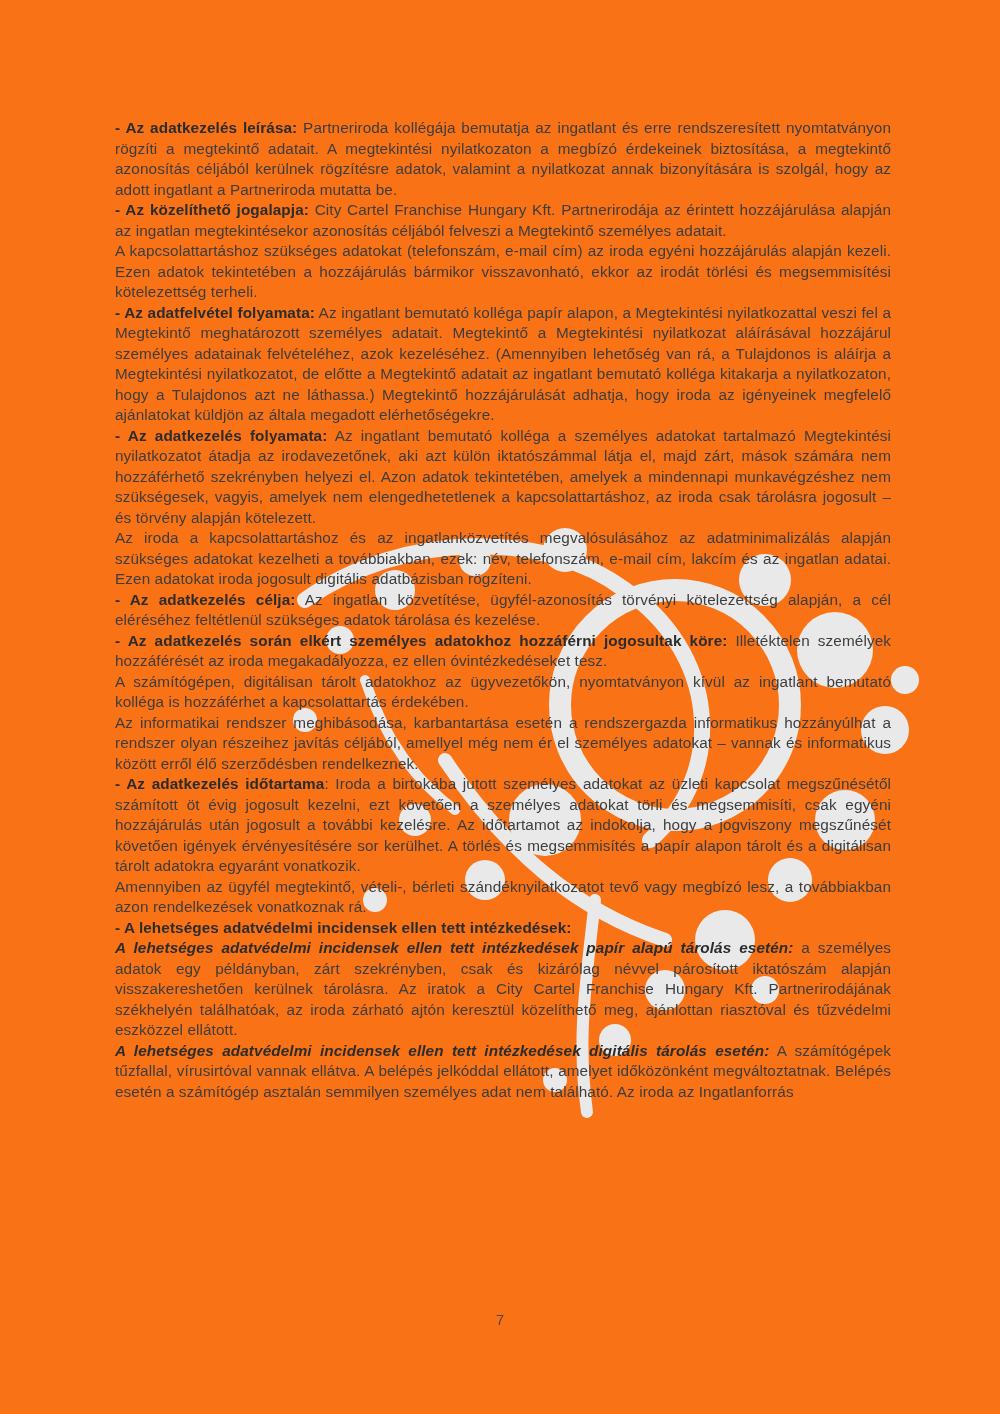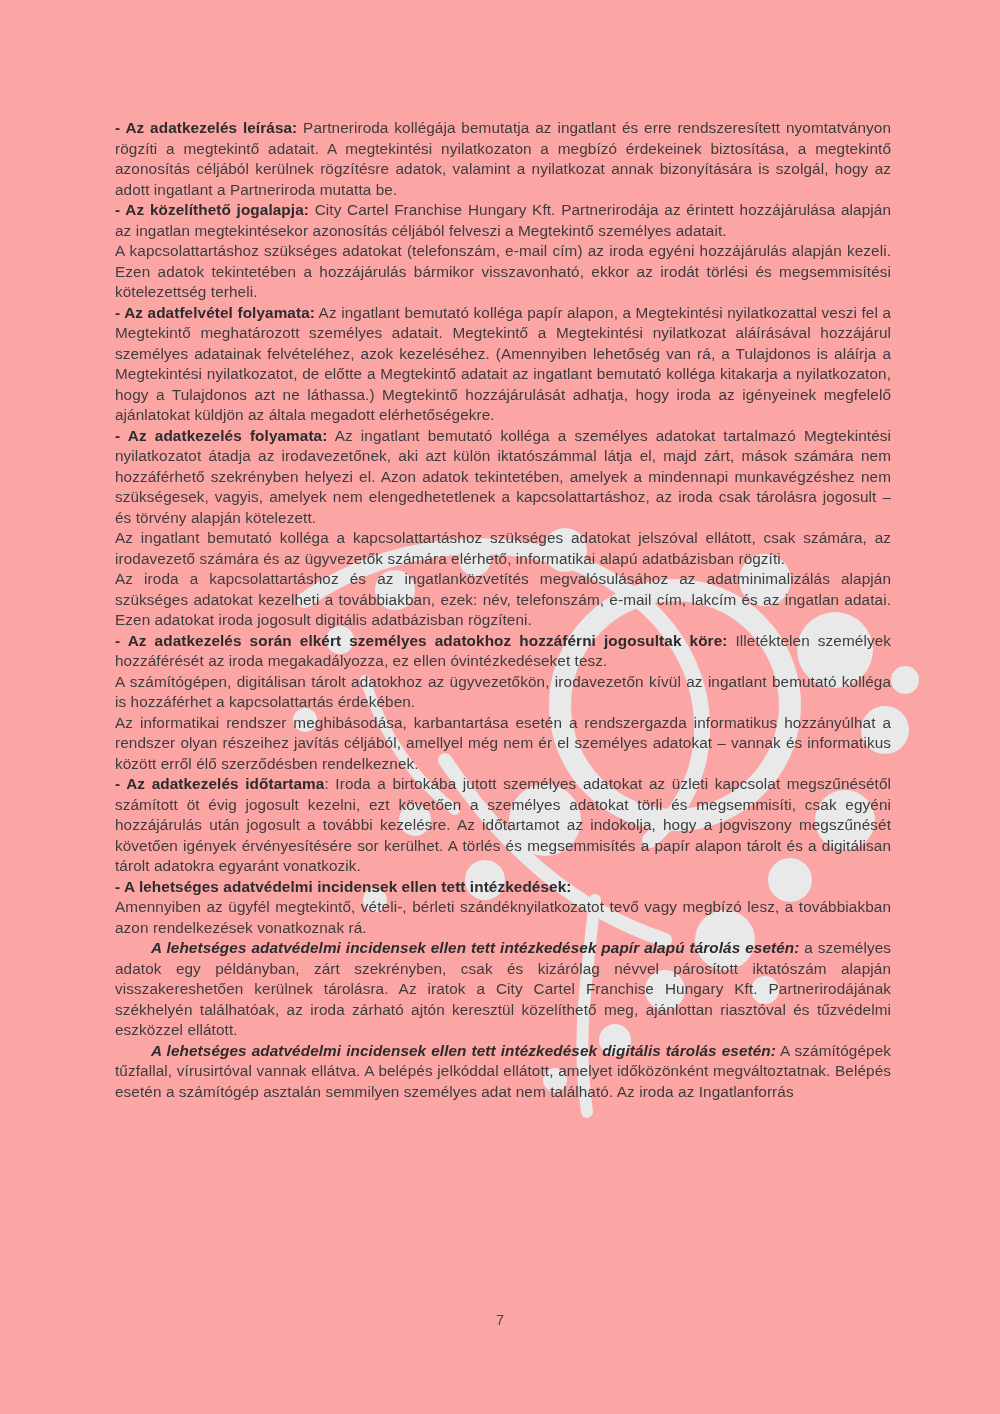--- a/index.html
+++ b/index.html
@@ -7,21 +7,21 @@
     width: 1000px;
     height: 1414px;
     background: #ffffff;
     position: relative;
     overflow: hidden;
     font-family: "Liberation Sans", sans-serif;
   }
   .page {
     position: absolute;
     inset: 0;
-    background: #fca5a5;
+    background: #f97316;
   }
   .watermark {
     position: absolute;
     left: 245px;
     top: 520px;
     width: 680px;
     height: 600px;
     z-index: 0;
     pointer-events: none;
   }
@@ -35,21 +35,21 @@
     line-height: 20.5px;
     color: #3d3d3d;
     text-align: justify;
     letter-spacing: 0.1px;
   }
   .para { margin: 0; }
   .lead {
     font-weight: 700;
     color: #2c2c2c;
   }
-  .lead.italic { font-style: italic; margin-left: 36px; }
+  .lead.italic { font-style: italic; }
   .page-number {
     position: absolute;
     top: 1312px;
     left: 0;
     width: 1000px;
     text-align: center;
     z-index: 1;
     font-size: 14.5px;
     color: #4a4a4a;
   }
@@ -91,27 +91,27 @@
       <circle cx="520" cy="470" r="14"></circle>
     </g>
   </svg>
 
   <div class="doc-text">
       <p class="para"><span class="lead">- Az adatkezelés leírása:</span><span> Partneriroda kollégája bemutatja az ingatlant és erre rendszeresített nyomtatványon rögzíti a megtekintő adatait. A megtekintési nyilatkozaton a megbízó érdekeinek biztosítása, a megtekintő azonosítás céljából kerülnek rögzítésre adatok, valamint a nyilatkozat annak bizonyítására is szolgál, hogy az adott ingatlant a Partneriroda mutatta be.</span></p>
       <p class="para"><span class="lead">- Az közelíthető jogalapja:</span><span> City Cartel Franchise Hungary Kft. Partnerirodája az érintett hozzájárulása alapján az ingatlan megtekintésekor azonosítás céljából felveszi a Megtekintő személyes adatait.</span></p>
       <p class="para"><span>A kapcsolattartáshoz szükséges adatokat (telefonszám, e-mail cím) az iroda egyéni hozzájárulás alapján kezeli. Ezen adatok tekintetében a hozzájárulás bármikor visszavonható, ekkor az irodát törlési és megsemmisítési kötelezettség terheli.</span></p>
       <p class="para"><span class="lead">- Az adatfelvétel folyamata:</span><span> Az ingatlant bemutató kolléga papír alapon, a Megtekintési nyilatkozattal veszi fel a Megtekintő meghatározott személyes adatait. Megtekintő a Megtekintési nyilatkozat aláírásával hozzájárul személyes adatainak felvételéhez, azok kezeléséhez. (Amennyiben lehetőség van rá, a Tulajdonos is aláírja a Megtekintési nyilatkozatot, de előtte a Megtekintő adatait az ingatlant bemutató kolléga kitakarja a nyilatkozaton, hogy a Tulajdonos azt ne láthassa.) Megtekintő hozzájárulását adhatja, hogy iroda az igényeinek megfelelő ajánlatokat küldjön az általa megadott elérhetőségekre.</span></p>
       <p class="para"><span class="lead">- Az adatkezelés folyamata:</span><span> Az ingatlant bemutató kolléga a személyes adatokat tartalmazó Megtekintési nyilatkozatot átadja az irodavezetőnek, aki azt külön iktatószámmal látja el, majd zárt, mások számára nem hozzáférhető szekrényben helyezi el. Azon adatok tekintetében, amelyek a mindennapi munkavégzéshez nem szükségesek, vagyis, amelyek nem elengedhetetlenek a kapcsolattartáshoz, az iroda csak tárolásra jogosult – és törvény alapján kötelezett.</span></p>
-      <p class="para"><span>Az ingatlant bemutató kolléga a kapcsolattartáshoz szükséges adatokat jelszóval ellátott, csak számára, az irodavezető számára és az ügyvezetők számára elérhető, informatikai alapú adatbázisban rögzíti.</span></p>
       <p class="para"><span>Az iroda a kapcsolattartáshoz és az ingatlanközvetítés megvalósulásához az adatminimalizálás alapján szükséges adatokat kezelheti a továbbiakban, ezek: név, telefonszám, e-mail cím, lakcím és az ingatlan adatai. Ezen adatokat iroda jogosult digitális adatbázisban rögzíteni.</span></p>
+      <p class="para"><span class="lead">- Az adatkezelés célja:</span><span> Az ingatlan közvetítése, ügyfél-azonosítás törvényi kötelezettség alapján, a cél eléréséhez feltétlenül szükséges adatok tárolása és kezelése.</span></p>
       <p class="para"><span class="lead">- Az adatkezelés során elkért személyes adatokhoz hozzáférni jogosultak köre:</span><span> Illetéktelen személyek hozzáférését az iroda megakadályozza, ez ellen óvintézkedéseket tesz.</span></p>
-      <p class="para"><span>A számítógépen, digitálisan tárolt adatokhoz az ügyvezetőkön, irodavezetőn kívül az ingatlant bemutató kolléga is hozzáférhet a kapcsolattartás érdekében.</span></p>
+      <p class="para"><span>A számítógépen, digitálisan tárolt adatokhoz az ügyvezetőkön, nyomtatványon kívül az ingatlant bemutató kolléga is hozzáférhet a kapcsolattartás érdekében.</span></p>
       <p class="para"><span>Az informatikai rendszer meghibásodása, karbantartása esetén a rendszergazda informatikus hozzányúlhat a rendszer olyan részeihez javítás céljából, amellyel még nem ér el személyes adatokat – vannak és informatikus között erről élő szerződésben rendelkeznek.</span></p>
       <p class="para"><span class="lead">- Az adatkezelés időtartama</span><span>: Iroda a birtokába jutott személyes adatokat az üzleti kapcsolat megszűnésétől számított öt évig jogosult kezelni, ezt követően a személyes adatokat törli és megsemmisíti, csak egyéni hozzájárulás után jogosult a további kezelésre. Az időtartamot az indokolja, hogy a jogviszony megszűnését követően igények érvényesítésére sor kerülhet. A törlés és megsemmisítés a papír alapon tárolt és a digitálisan tárolt adatokra egyaránt vonatkozik.</span></p>
+      <p class="para"><span>Amennyiben az ügyfél megtekintő, vételi-, bérleti szándéknyilatkozatot tevő vagy megbízó lesz, a továbbiakban azon rendelkezések vonatkoznak rá.</span></p>
       <p class="para"><span class="lead">- A lehetséges adatvédelmi incidensek ellen tett intézkedések:</span></p>
-      <p class="para"><span>Amennyiben az ügyfél megtekintő, vételi-, bérleti szándéknyilatkozatot tevő vagy megbízó lesz, a továbbiakban azon rendelkezések vonatkoznak rá.</span></p>
       <p class="para"><span class="lead italic">A lehetséges adatvédelmi incidensek ellen tett intézkedések papír alapú tárolás esetén:</span><span> a személyes adatok egy példányban, zárt szekrényben, csak és kizárólag névvel párosított iktatószám alapján visszakereshetően kerülnek tárolásra. Az iratok a City Cartel Franchise Hungary Kft. Partnerirodájának székhelyén találhatóak, az iroda zárható ajtón keresztül közelíthető meg, ajánlottan riasztóval és tűzvédelmi eszközzel ellátott.</span></p>
       <p class="para"><span class="lead italic">A lehetséges adatvédelmi incidensek ellen tett intézkedések digitális tárolás esetén:</span><span> A számítógépek tűzfallal, vírusirtóval vannak ellátva. A belépés jelkóddal ellátott, amelyet időközönként megváltoztatnak. Belépés esetén a számítógép asztalán semmilyen személyes adat nem található. Az iroda az Ingatlanforrás</span></p>
     </div>
 
   <div class="page-number">7</div>
 
 </div>
 
 </body></html>

